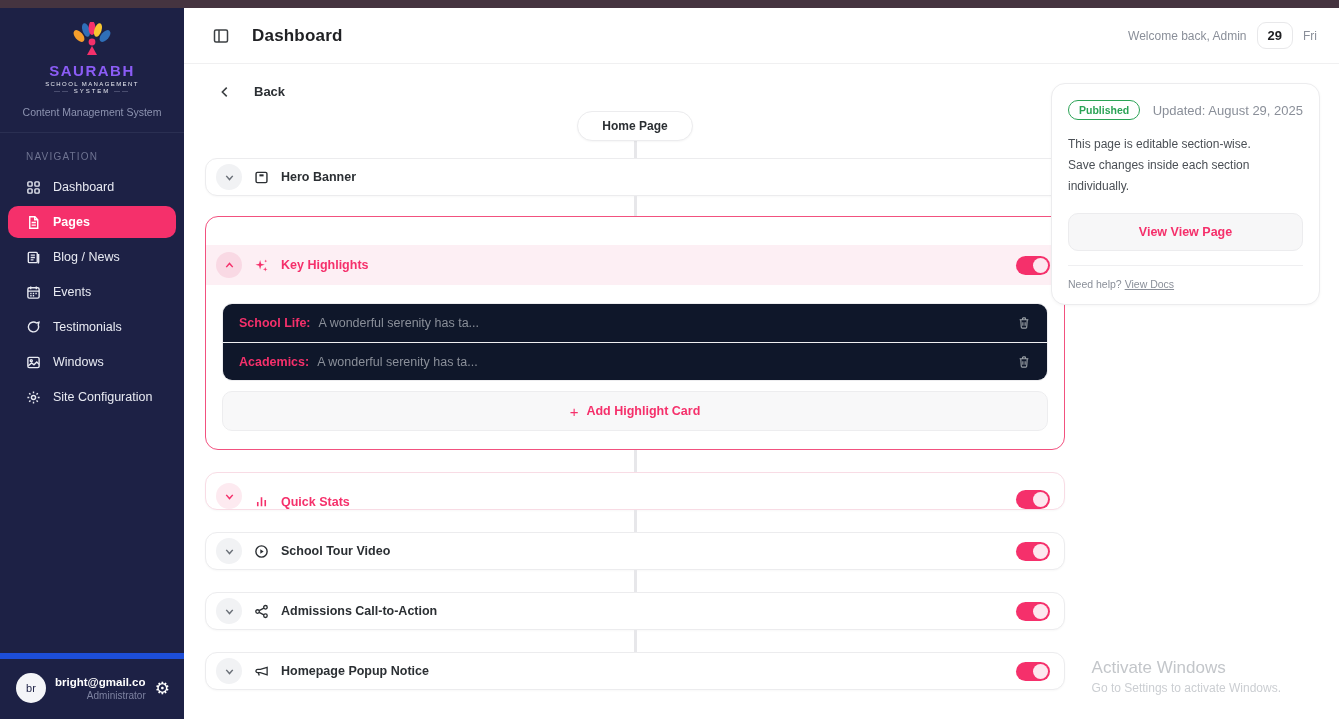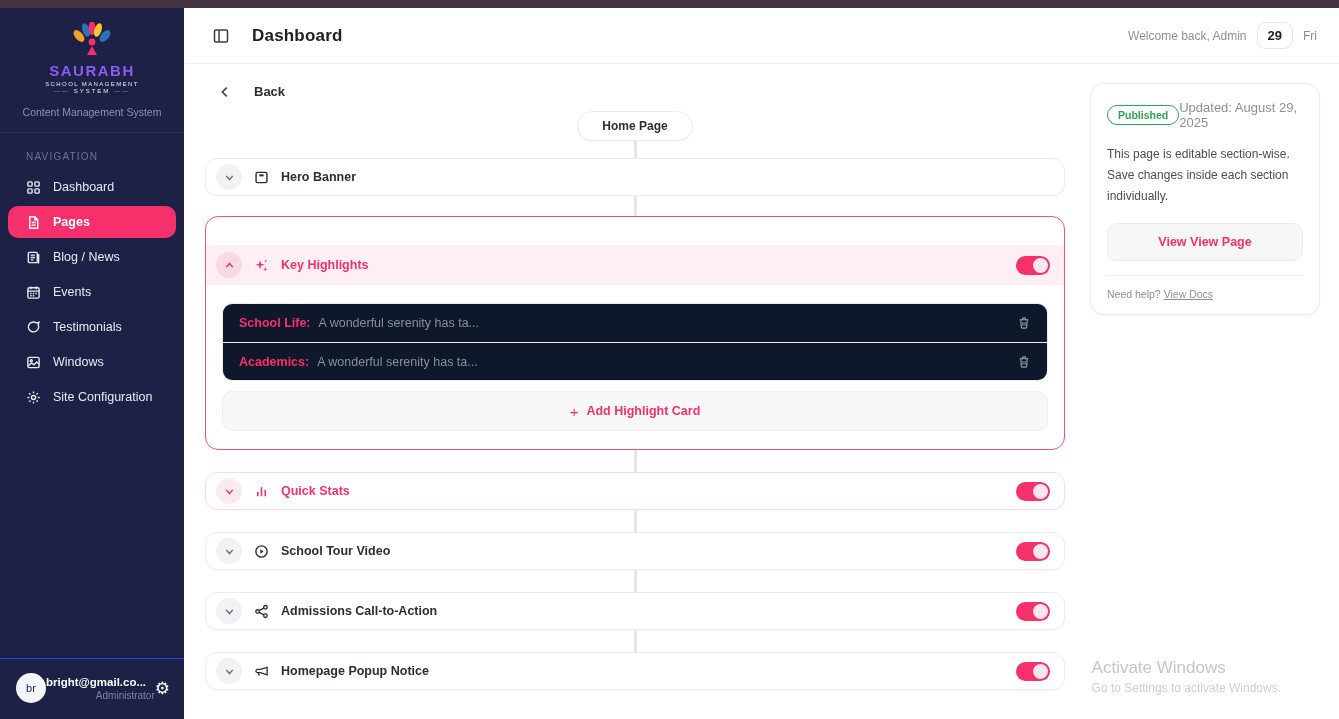--- a/index.html
+++ b/index.html
@@ -18,22 +18,22 @@
   .logo-sub2::before { content:"—— "; color:#8d93b0; }
   .logo-sub2::after  { content:" ——"; color:#8d93b0; }
   .tagline { font-size:10.5px; color:#8d93b0; text-align:center; margin-top:12px; padding-bottom:14px; }
   .side-divider { border-top:1px solid #2a2f52; margin:0; }
   .nav-heading { font-size:10px; letter-spacing:1.2px; color:#6e7391; padding:18px 0 6px 26px; }
   .nav-list { padding:0 8px; }
   .nav-item { display:flex; align-items:center; gap:12px; height:32px; padding:0 18px;
     margin:3px 0; border-radius:10px; color:#e8eaf2; font-size:12.5px; cursor:pointer; }
   .nav-item svg { flex-shrink:0; }
   .nav-item.active { background:#f5306b; color:#fff; font-weight:bold; }
-  .side-user { margin-top:auto; border-top:1px solid #1d4ed8; padding:14px 14px 16px 16px;
-    display:flex; align-items:center; gap:0; }
+  .side-user { margin-top:auto; border-top:6px solid #1d4ed8; padding:14px 14px 16px 16px;
+    display:flex; align-items:center; gap:9px; }
   .avatar { width:30px; height:30px; border-radius:50%; background:#f4f5f8; color:#1d2145;
     font-size:11px; display:flex; align-items:center; justify-content:center; flex-shrink:0; }
   .user-meta { flex:1; min-width:0; }
   .user-email { font-size:11.5px; font-weight:bold; color:#fff; white-space:nowrap; overflow:hidden; }
   .user-role { font-size:10px; color:#7d82a0; margin-top:2px;text-align:right; }
   .user-gear { color:#fff; font-size:17px; line-height:1; cursor:pointer; }
 
   
   .main { flex:1; position:relative; background:#fff; }
   .header { height:56px; display:flex; align-items:center; padding:0 22px 0 28px;
@@ -63,21 +63,21 @@
   .chev-circle { width:26px; height:26px; border-radius:50%; background:#f1f2f4; color:#6b7078;
     display:flex; align-items:center; justify-content:center; cursor:pointer; flex-shrink:0; border:none; }
   .sicon { display:flex; color:#2b2f33; }
   .slabel { font-size:12.5px; font-weight:bold; color:#2b2f33; }
   .spacer { flex:1; }
   .toggle { width:34px; height:19px; border-radius:10px; background:#f5306b; position:relative;
     cursor:pointer; flex-shrink:0; display:inline-block; }
   .toggle .knob { position:absolute; top:2px; right:2px; width:15px; height:15px; border-radius:50%;
     background:#fde7ef; }
 
-  .srow.pinkish { border-color:#f8dce5; }
+  .srow.pinkish { border-color:#f8dce5;align-items:flex-end; }
   .srow.pinkish .chev-circle { background:#fdeaf0; color:#f5306b; }
   .srow.pinkish .sicon, .srow.pinkish .slabel { color:#f5306b; }
 
   
   .kh-card { border:1px solid #f2517f; border-radius:13px; background:#fff; overflow:hidden; }
   .kh-head { height:40px; background:#fdeff4; display:flex; align-items:center;
     padding:0 14px 0 10px; gap:12px;margin-top:28px; }
   .kh-head .chev-circle { background:#f9d9e4; color:#f5306b; }
   .kh-head .sicon, .kh-head .slabel { color:#f5306b; }
   .kh-body { padding:18px 16px 18px 16px; }
@@ -87,21 +87,21 @@
   .hcard-title { font-size:12.5px; font-weight:bold; color:#f5306b; }
   .hcard-preview { font-size:12.5px; color:#8a8f99; }
   .trash-btn { margin-left:auto; color:#9aa0a6; background:none; border:none; cursor:pointer; display:flex; }
   .add-btn { margin-top:10px; width:100%; height:40px; background:#f8f8f9; border:1px solid #ededef;
     border-radius:10px; color:#f5306b; font-size:12.5px; font-weight:bold; cursor:pointer;
     display:flex; align-items:center; justify-content:center; gap:8px;
     font-family:"Liberation Sans", sans-serif; }
   .plus-glyph { font-size:15px; font-weight:normal; line-height:1; }
 
   
-  .info-panel { position:absolute; top:75px; right:19px; width:230px; background:#fff;
+  .info-panel { position:absolute; top:75px; right:19px; width:269px; background:#fff;
     border:1px solid #ececee; border-radius:14px; padding:16px 16px 14px;
     box-shadow:0 1px 3px rgba(0,0,0,.04); }
   .info-top { display:flex; align-items:center; justify-content:space-between; }
   .badge { border:1.5px solid #2ba356; color:#2ba356; border-radius:999px; padding:3px 10px;
     font-size:10.5px; font-weight:bold; background:#fff; }
   .updated { font-size:13px; color:#8a8f99; }
   .info-note { margin-top:14px; font-size:12px; color:#4a4f55; line-height:1.75; }
   .live-btn { margin-top:16px; width:100%; height:38px; background:#f7f7f8; border:1px solid #ececee;
     border-radius:10px; color:#f5306b; font-size:12.5px; font-weight:bold; cursor:pointer;
     font-family:"Liberation Sans", sans-serif; }

